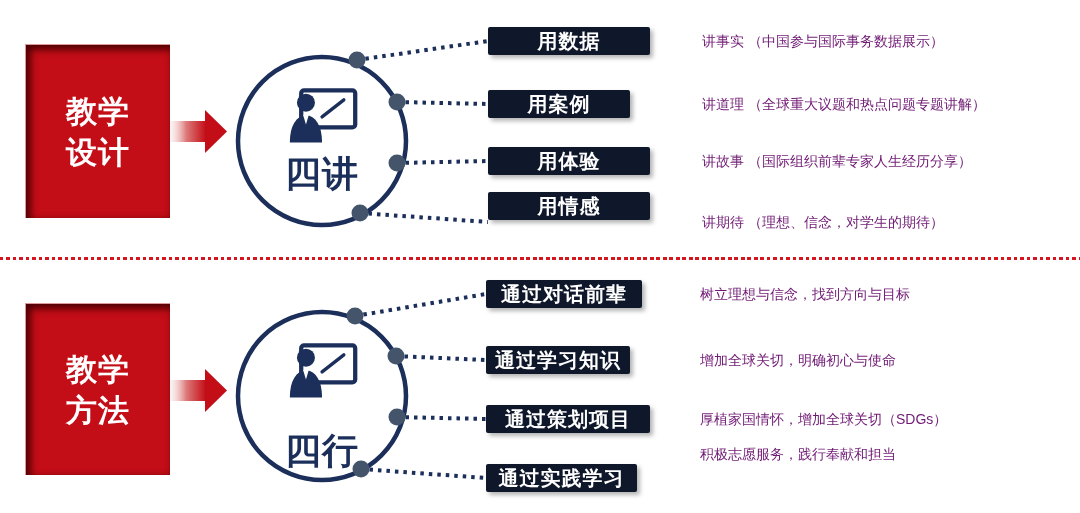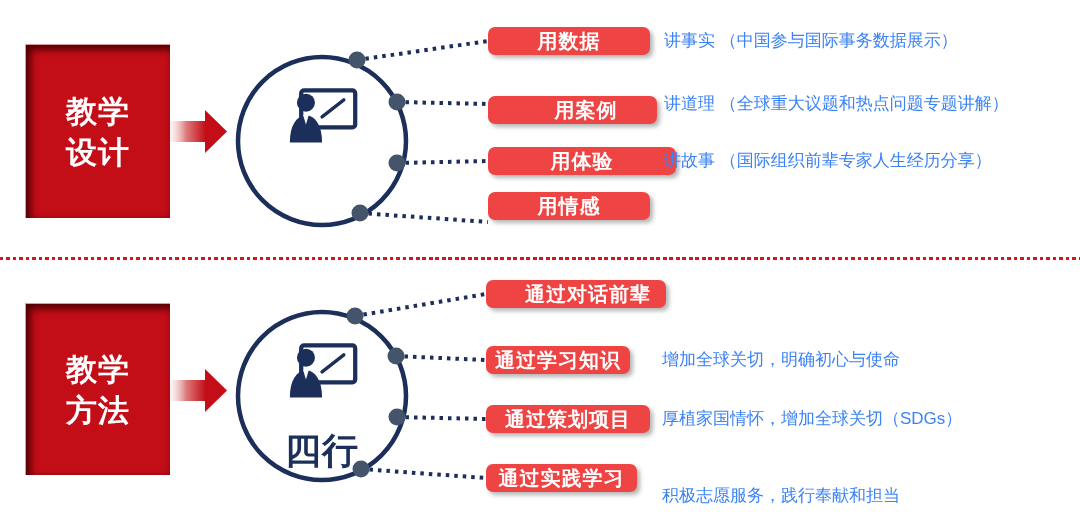--- a/index.html
+++ b/index.html
@@ -17,28 +17,28 @@
   }
   .redbox span{
     color:#ffffff;font-size:31px;font-weight:bold;line-height:41px;letter-spacing:1px;
   }
   .hub-label{
     position:absolute;width:140px;text-align:center;
     color:#1b2f5a;font-size:36px;font-weight:bold;letter-spacing:1px;
   }
   .hub-icon{position:absolute;}
   .tag{
-    position:absolute;height:28px;background:#ef4444;border-radius:7px;
+    position:absolute;height:28px;background:#0f172a;border-radius:2px;
     box-shadow:3px 3px 4px rgba(90,90,90,.45);
     display:flex;align-items:center;justify-content:center;
     color:#ffffff;font-size:20px;font-weight:bold;letter-spacing:1px;
   }
   .desc{
     position:absolute;height:28px;line-height:28px;white-space:nowrap;
-    color:#3b82f6;font-size:17px;
+    color:#701a75;font-size:14px;margin-left:38px;
   }
   .divider{
     position:absolute;left:0;top:257px;width:1080px;height:3px;
     background:repeating-linear-gradient(90deg,#d5161e 0 3.5px,transparent 3.5px 6.5px);
   }
 </style>
 </head>
 <body>
 
 <div class="canvas">
@@ -100,48 +100,51 @@
     <span>设计</span>
   </div>
 
   <svg class="hub-icon" style="left:287px;top:87px;" width="72" height="56" viewBox="0 0 76 58">
     <rect x="15" y="3" width="57" height="39" rx="3" fill="none" stroke="#1b2f5a" stroke-width="4.5"></rect>
     <line x1="37" y1="31" x2="60" y2="13" stroke="#1b2f5a" stroke-width="3.5" stroke-linecap="round"></line>
     <circle cx="20" cy="16" r="9.5" fill="#1b2f5a"></circle>
     <path d="M3 58 C3 40 10 30 20 29 C30 30 37 40 37 58 Z" fill="#1b2f5a"></path>
     <polygon points="17,29 23,29 20,39" fill="#ffffff"></polygon>
   </svg>
+  <div class="hub-label" style="left:252px;top:150px;">四讲</div>
 
   <div class="tag" style="left:488px;top:27px;width:162px;">用数据</div>
-  <div class="tag" style="left:488px;top:96px;width:142px;padding-left:27px;">用案例</div>
-  <div class="tag" style="left:488px;top:147px;width:188px;">用体验</div>
+  <div class="tag" style="left:488px;top:90px;width:142px;">用案例</div>
+  <div class="tag" style="left:488px;top:147px;width:162px;">用体验</div>
   <div class="tag" style="left:488px;top:192px;width:162px;font-family:Liberation Mono, monospace;">用情感</div>
 
   <div class="desc" style="left:664px;top:27px;">讲事实 （中国参与国际事务数据展示）</div>
   <div class="desc" style="left:664px;top:147px;">讲故事 （国际组织前辈专家人生经历分享）</div>
   <div class="desc" style="left:664px;top:90px;">讲道理 （全球重大议题和热点问题专题讲解）</div>
+  <div class="desc" style="left:664px;top:208px;">讲期待 （理想、信念，对学生的期待）</div>
 
   <div class="divider"></div>
 
   <div class="redbox" style="top:303px;height:171px;">
     <span>教学</span>
     <span>方法</span>
   </div>
 
   <svg class="hub-icon" style="left:287px;top:342px;" width="72" height="56" viewBox="0 0 76 58">
     <rect x="15" y="3" width="57" height="39" rx="3" fill="none" stroke="#1b2f5a" stroke-width="4.5"></rect>
     <line x1="37" y1="31" x2="60" y2="13" stroke="#1b2f5a" stroke-width="3.5" stroke-linecap="round"></line>
     <circle cx="20" cy="16" r="9.5" fill="#1b2f5a"></circle>
     <path d="M3 58 C3 40 10 30 20 29 C30 30 37 40 37 58 Z" fill="#1b2f5a"></path>
     <polygon points="17,29 23,29 20,39" fill="#ffffff"></polygon>
   </svg>
   <div class="hub-label" style="left:252px;top:405px;margin-top:22px;">四行</div>
 
-  <div class="tag" style="left:486px;top:280px;width:156px;padding-left:24px;">通过对话前辈</div>
+  <div class="tag" style="left:486px;top:280px;width:156px;">通过对话前辈</div>
   <div class="tag" style="left:486px;top:346px;width:144px;">通过学习知识</div>
   <div class="tag" style="left:486px;top:405px;width:164px;">通过策划项目</div>
   <div class="tag" style="left:486px;top:464px;width:151px;">通过实践学习</div>
 
+  <div class="desc" style="left:662px;top:280px;">树立理想与信念，找到方向与目标</div>
   <div class="desc" style="left:662px;top:346px;">增加全球关切，明确初心与使命</div>
   <div class="desc" style="left:662px;top:405px;">厚植家国情怀，增加全球关切（SDGs）</div>
-  <div class="desc" style="left:662px;top:482px;text-align:right;">积极志愿服务，践行奉献和担当</div>
+  <div class="desc" style="left:662px;top:440px;text-align:right;">积极志愿服务，践行奉献和担当</div>
 
 </div>
 
 </body></html>

